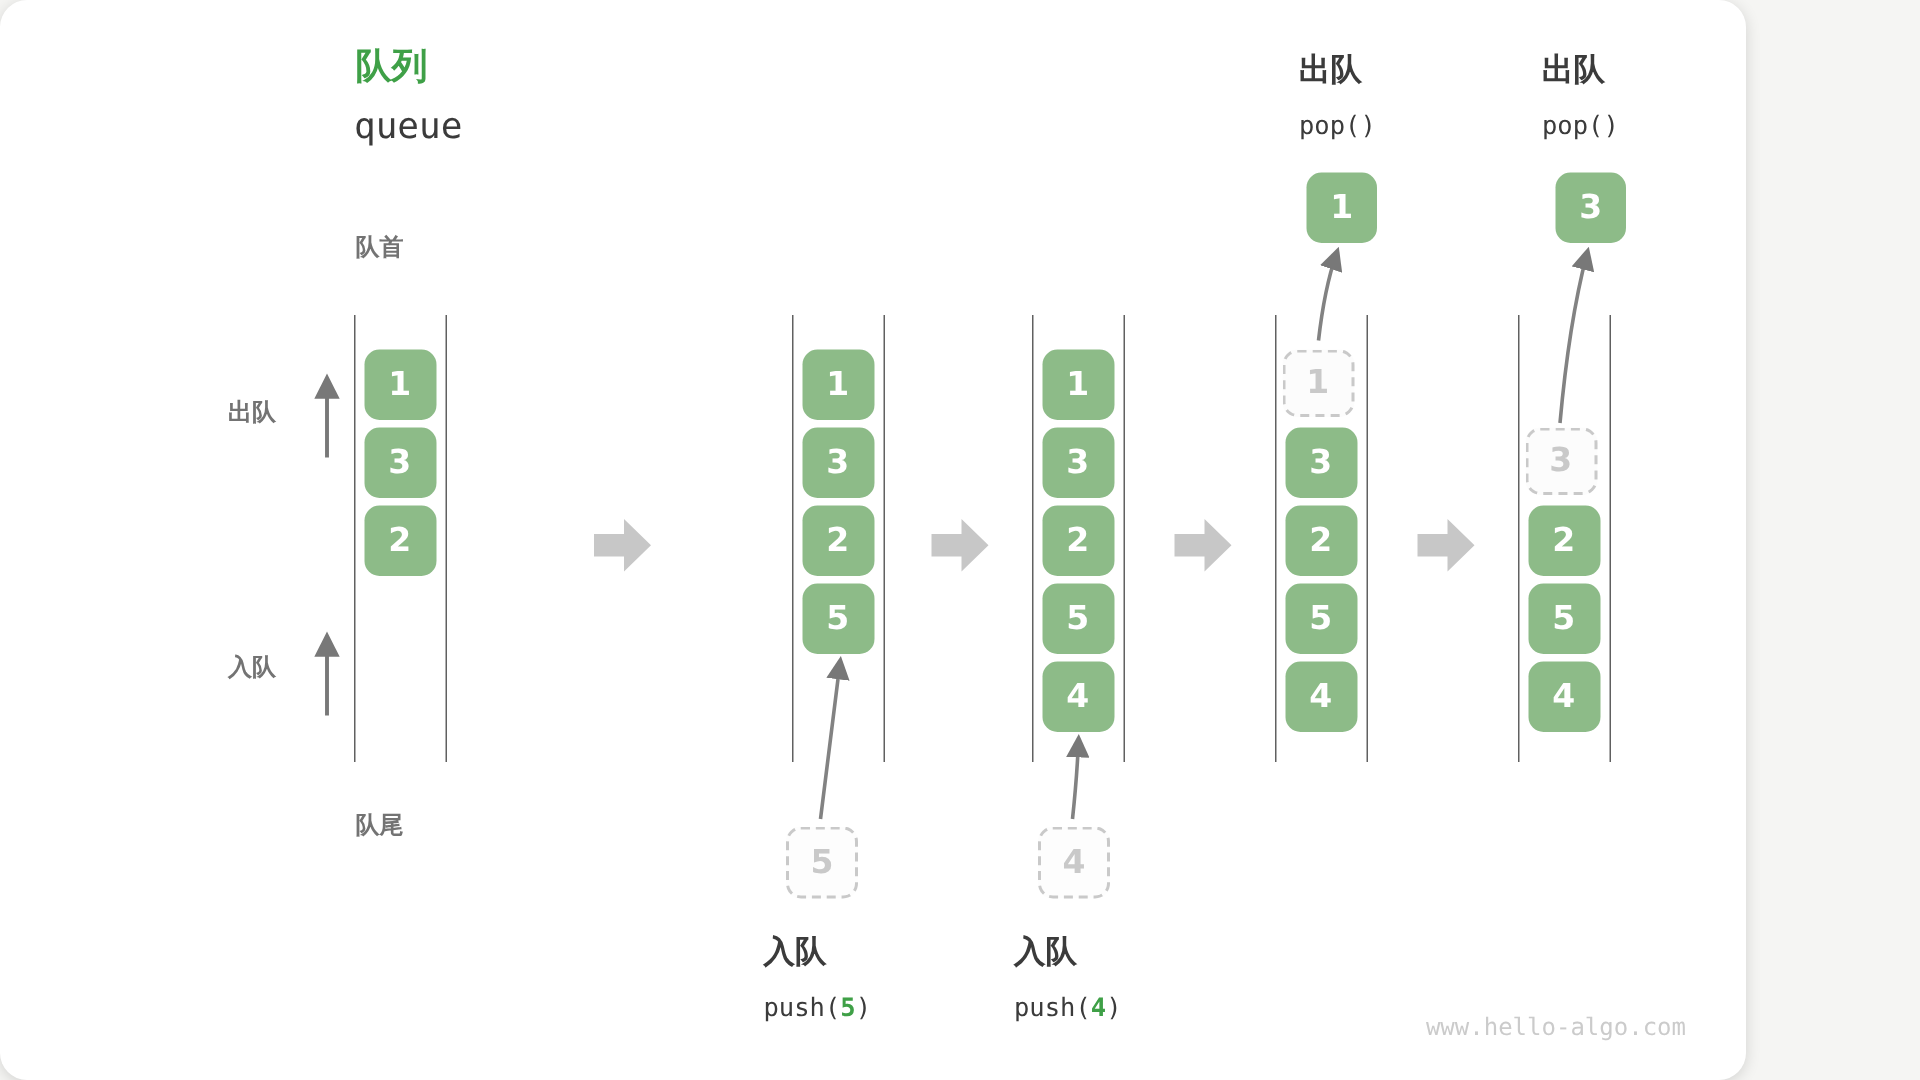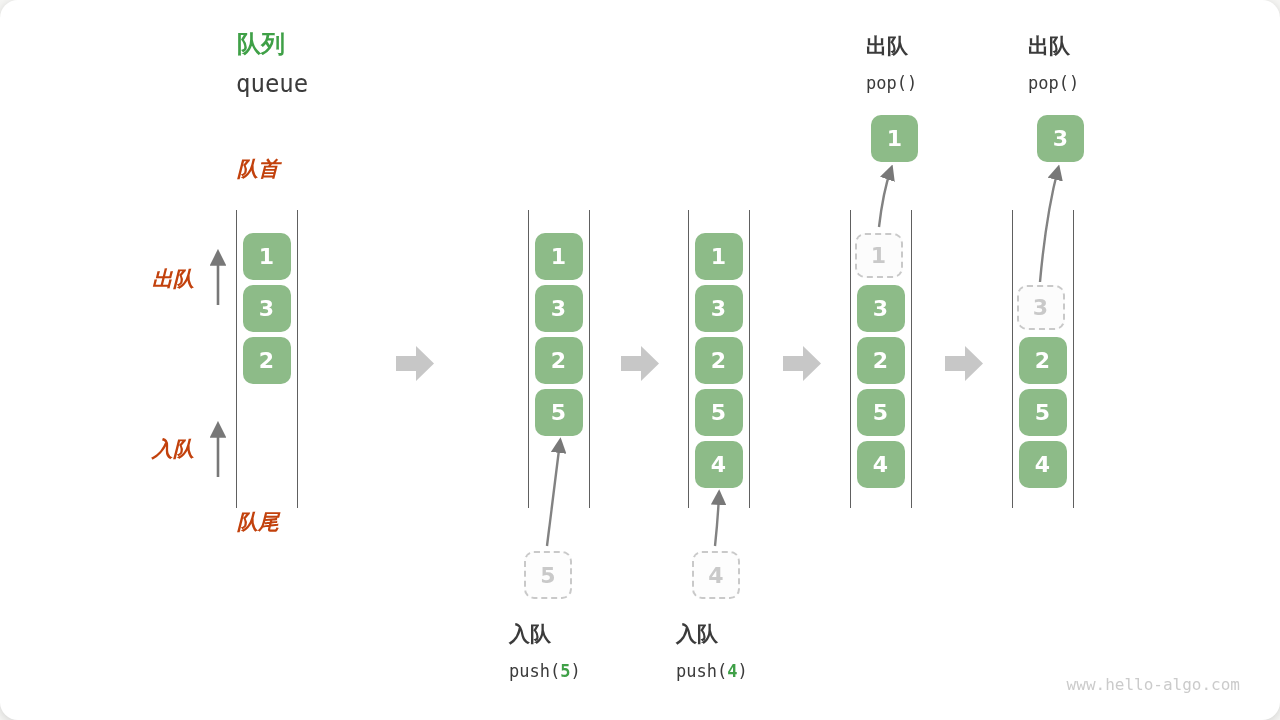--- a/index.html
+++ b/index.html
@@ -1,23 +1,23 @@
 <!DOCTYPE html>
 <html><head>
 <meta charset="utf-8">
 <style>
   html,body{margin:0;padding:0;background:#f5f5f3;}
   .canvas{
-    position:relative;width:1280px;height:720px;background:#ffffff;
+    position:relative;width:1164px;height:720px;background:#ffffff;
     border-radius:18px;box-shadow:0 2px 10px rgba(0,0,0,.14);
     overflow:hidden;font-family:"DejaVu Sans","Liberation Sans",sans-serif;
   }
   .title-zh{position:absolute;left:237px;top:28px;font-size:24px;font-weight:bold;color:#3fa047;}
   .title-en{position:absolute;left:236px;top:70px;font-size:24px;color:#3b3b3b;font-family:"DejaVu Sans Mono","Liberation Mono",monospace;}
-  .lbl{position:absolute;font-size:21px;font-weight:bold;color:#c2410c;font-style:italic;}
+  .lbl{position:absolute;font-size:16px;font-weight:bold;color:#737373;}
   .queue{position:absolute;top:210px;width:62px;height:298px;box-sizing:border-box;
          border-left:1.5px solid #606060;border-right:1.5px solid #606060;}
   .cell{position:absolute;left:5.5px;width:48px;height:47px;border-radius:10px;
         background:#8dbb88;color:#ffffff;font-size:22px;font-weight:bold;
         display:flex;align-items:center;justify-content:center;}
   .cell.dashed{background:#fcfcfc;border:2px dashed #c9c9c9;color:#c9c9c9;
         left:3.5px;width:48px;height:45px;box-sizing:border-box;}
   .popbox{position:absolute;width:47px;height:47px;border-radius:10px;background:#8dbb88;
         color:#fff;font-size:22px;font-weight:bold;display:flex;align-items:center;justify-content:center;}
   .stagebox{position:absolute;width:48px;height:48px;border-radius:10px;box-sizing:border-box;
@@ -33,21 +33,21 @@
 </style>
 </head>
 <body>
 
 <div class="canvas">
 
   <div class="title-zh">队列</div>
   <div class="title-en">queue</div>
 
   <div class="lbl" style="left:237px;top:155px;">队首</div>
-  <div class="lbl" style="left:237px;top:508px;">队尾</div>
+  <div class="lbl" style="left:237px;top:540px;">队尾</div>
   <div class="lbl" style="left:152px;top:265px;">出队</div>
   <div class="lbl" style="left:152px;top:435px;">入队</div>
 
   <div class="queue" style="left:236px;">
     <div class="cell" style="top:23px;">1</div>
     <div class="cell" style="top:75px;">3</div>
     <div class="cell" style="top:127px;">2</div>
   </div>
 
   <div class="queue" style="left:528px;">

